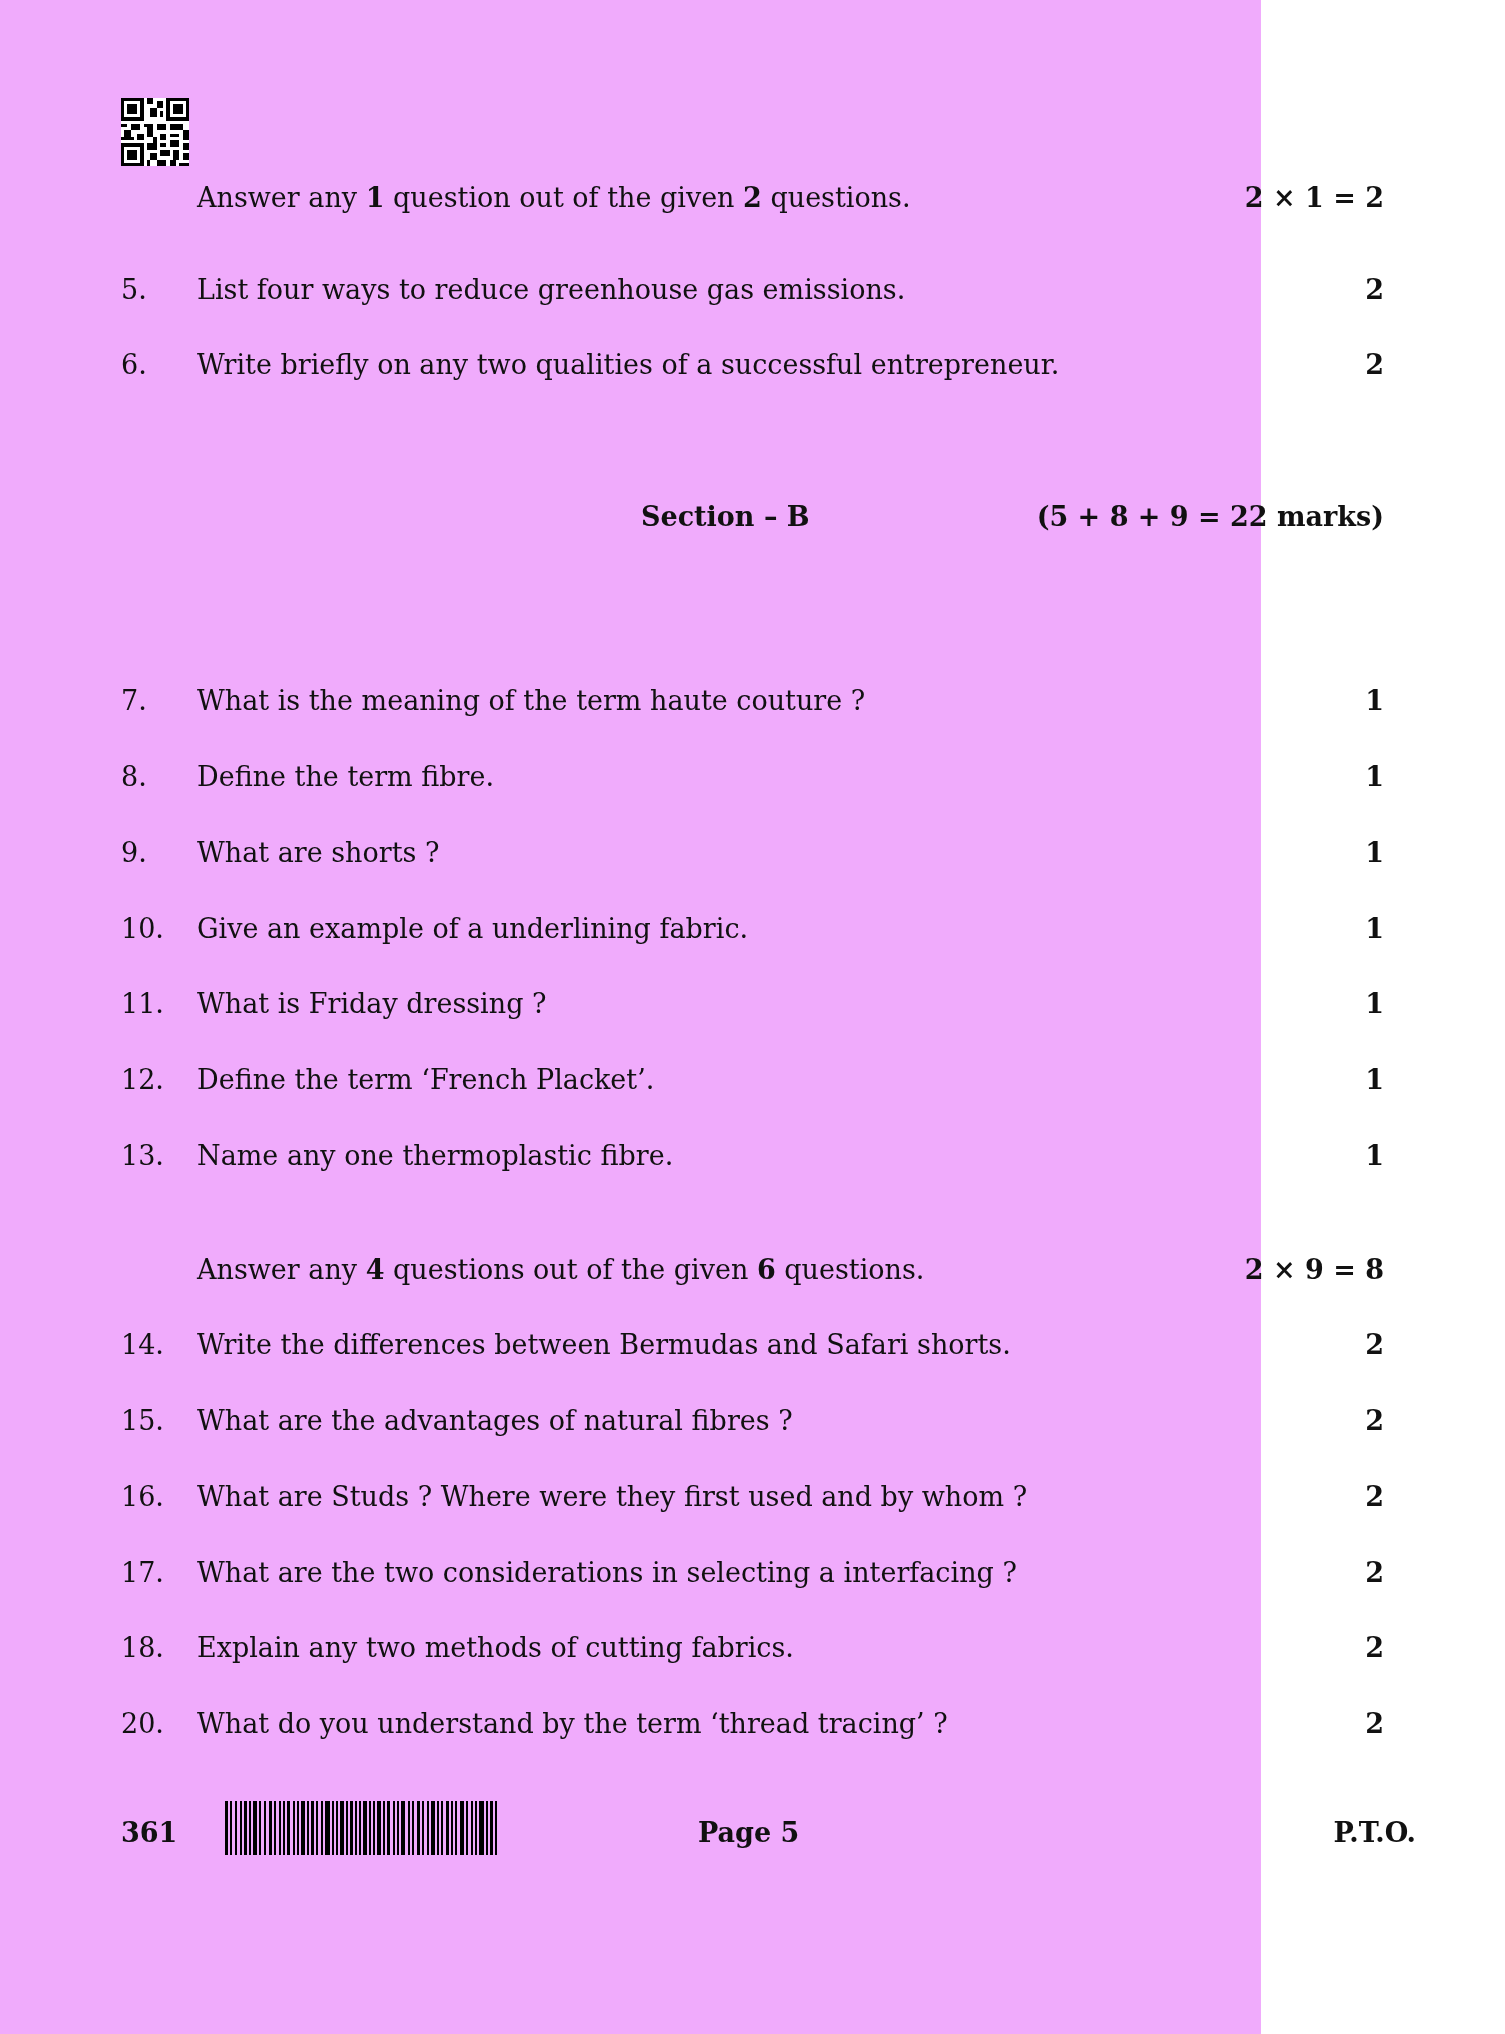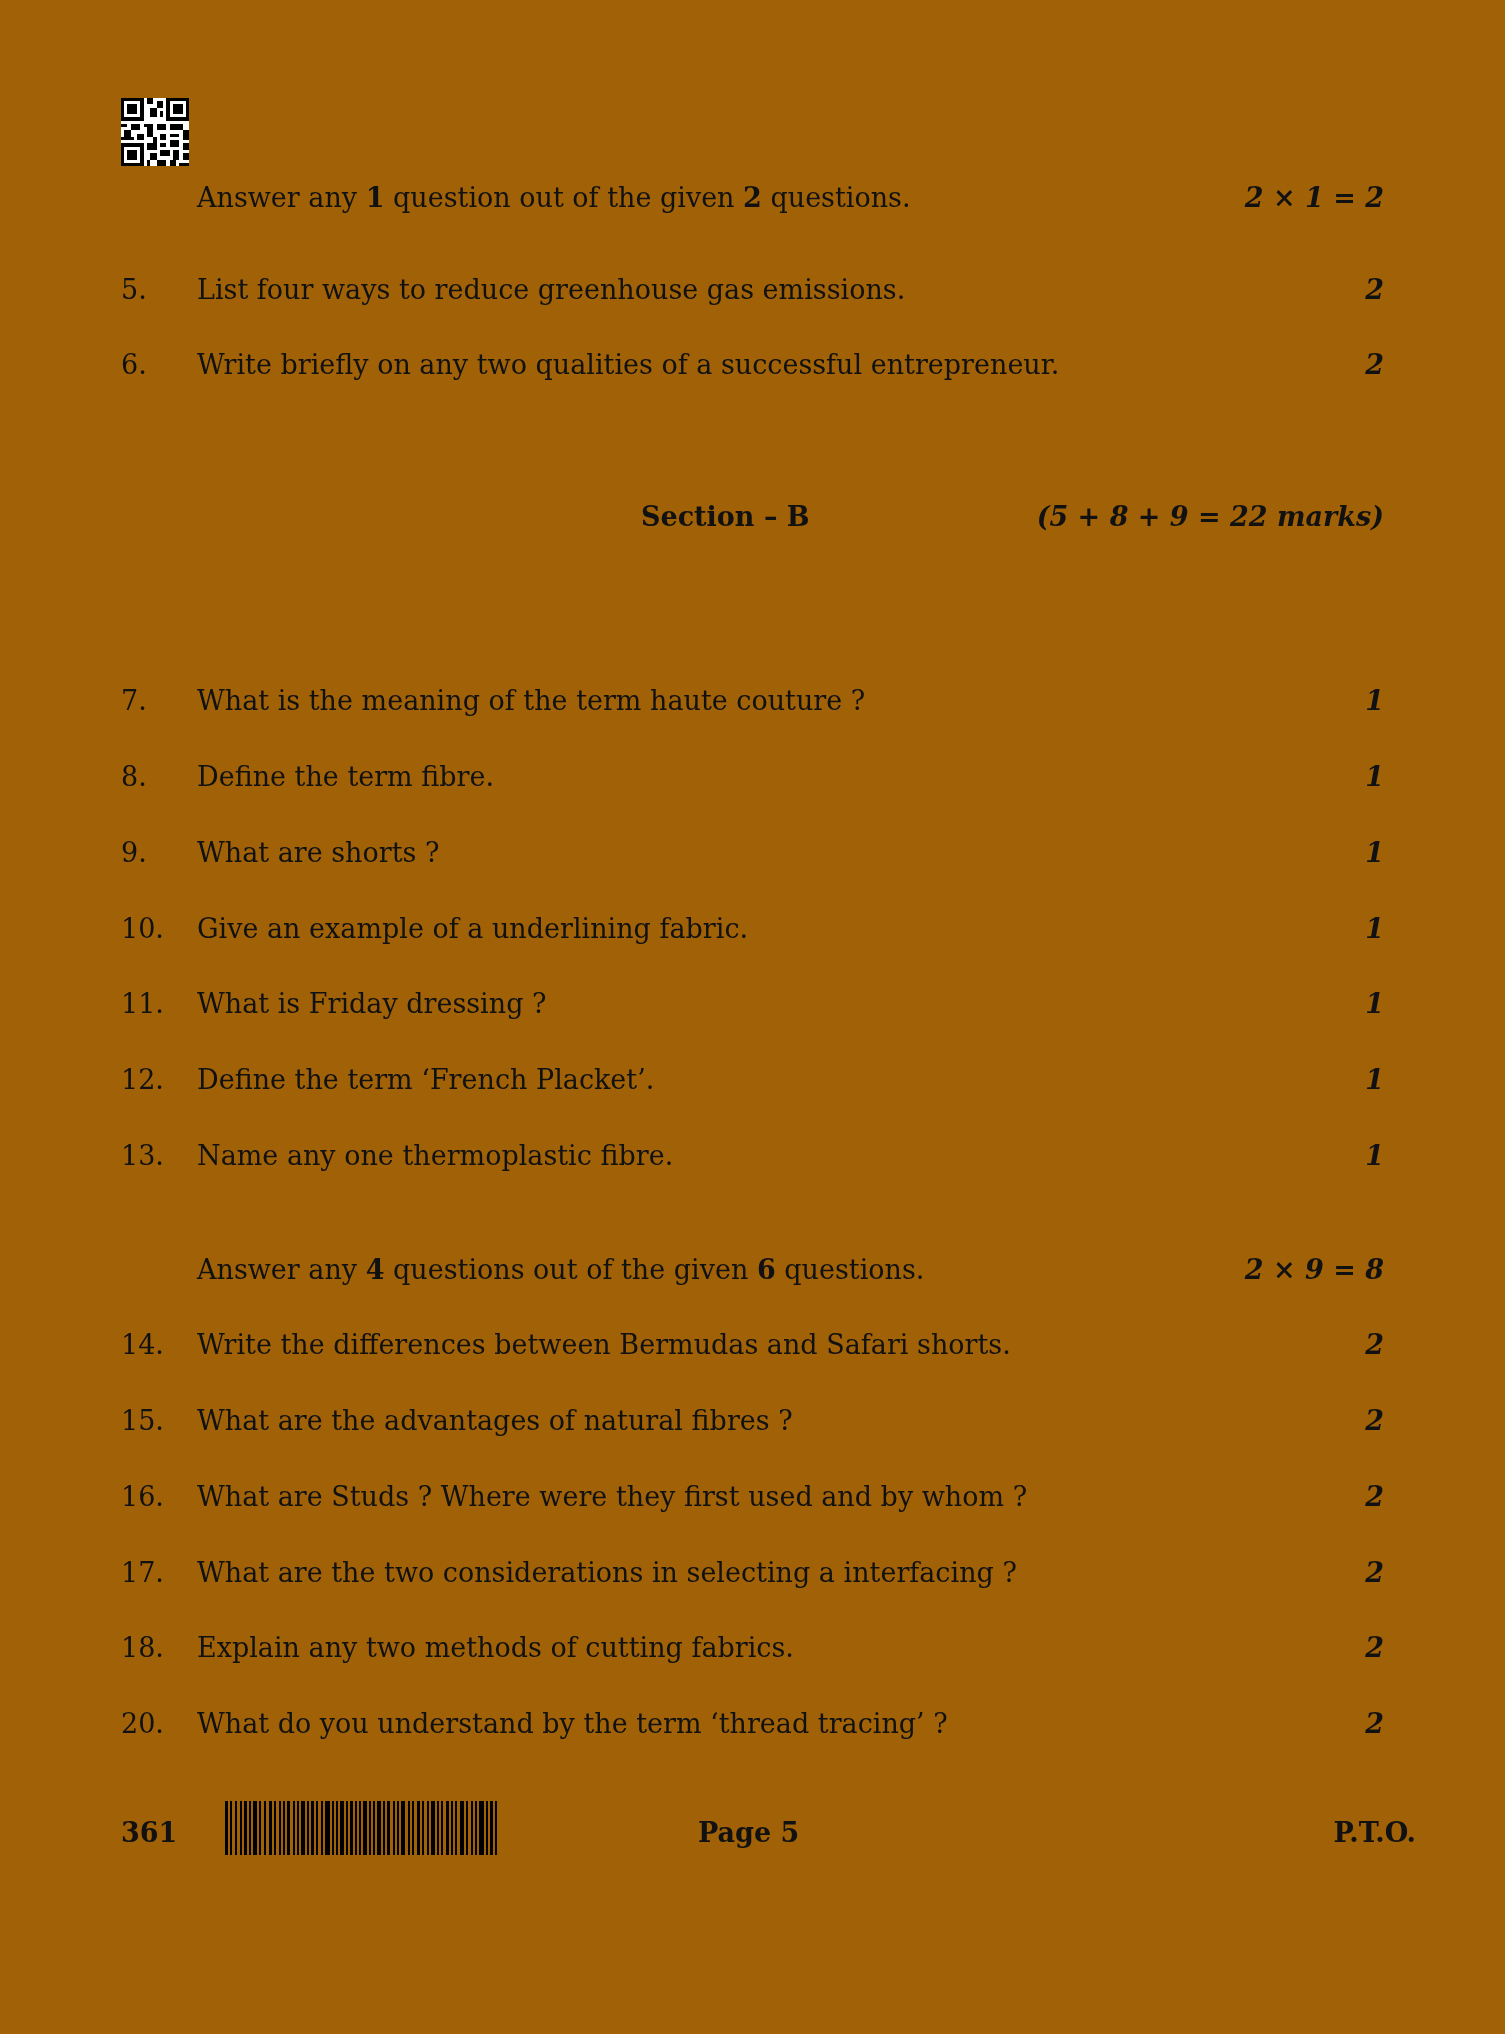--- a/index.html
+++ b/index.html
@@ -1,22 +1,22 @@
 <!DOCTYPE html>
 <html><head>
 <meta charset="utf-8">
 <style>
   html, body { margin: 0; padding: 0; background: #ffffff; }
   body { width: 1505px; height: 2034px; position: relative; overflow: hidden;
          font-family: "DejaVu Serif", "Liberation Serif", serif; color: #111111; }
-  .page { position: absolute; left: 0; top: 0; width: 1505px; height: 2034px; background: #a16207; }
+  .page { position: absolute; left: 0; top: 0; width: 1261px; height: 2034px; background: #f0abfc; }
   .row { position: absolute; left: 0; width: 1505px; height: 34px; font-size: 27px; line-height: 34px; }
   .num { position: absolute; left: 121px; top: 0; white-space: nowrap; }
   .txt { position: absolute; left: 197px; top: 0; white-space: nowrap; }
-  .marks { position: absolute; right: 121px; top: 0; white-space: nowrap; font-weight: bold; font-style: italic; }
+  .marks { position: absolute; right: 121px; top: 0; white-space: nowrap; font-weight: bold; }
   .b { font-weight: bold; }
   .section-title { position: absolute; left: 641px; top: 0; font-weight: bold; white-space: nowrap; }
   .qr { position: absolute; left: 121px; top: 98px; width: 68px; height: 68px; }
   .footer { position: absolute; left: 0; width: 1505px; top: 1813px; height: 40px; font-size: 27px; line-height: 40px; font-weight: bold; padding-left: 32px; }
   .f-code { position: absolute; left: 121px; top: 0; }
   .f-page { position: absolute; left: 698px; top: 0; }
   .f-pto { position: absolute; right: 121px; top: 0; }
   .barcode { position: absolute; left: 225px; top: 1801px; width: 272px; height: 54px; }
 </style>
 </head>

